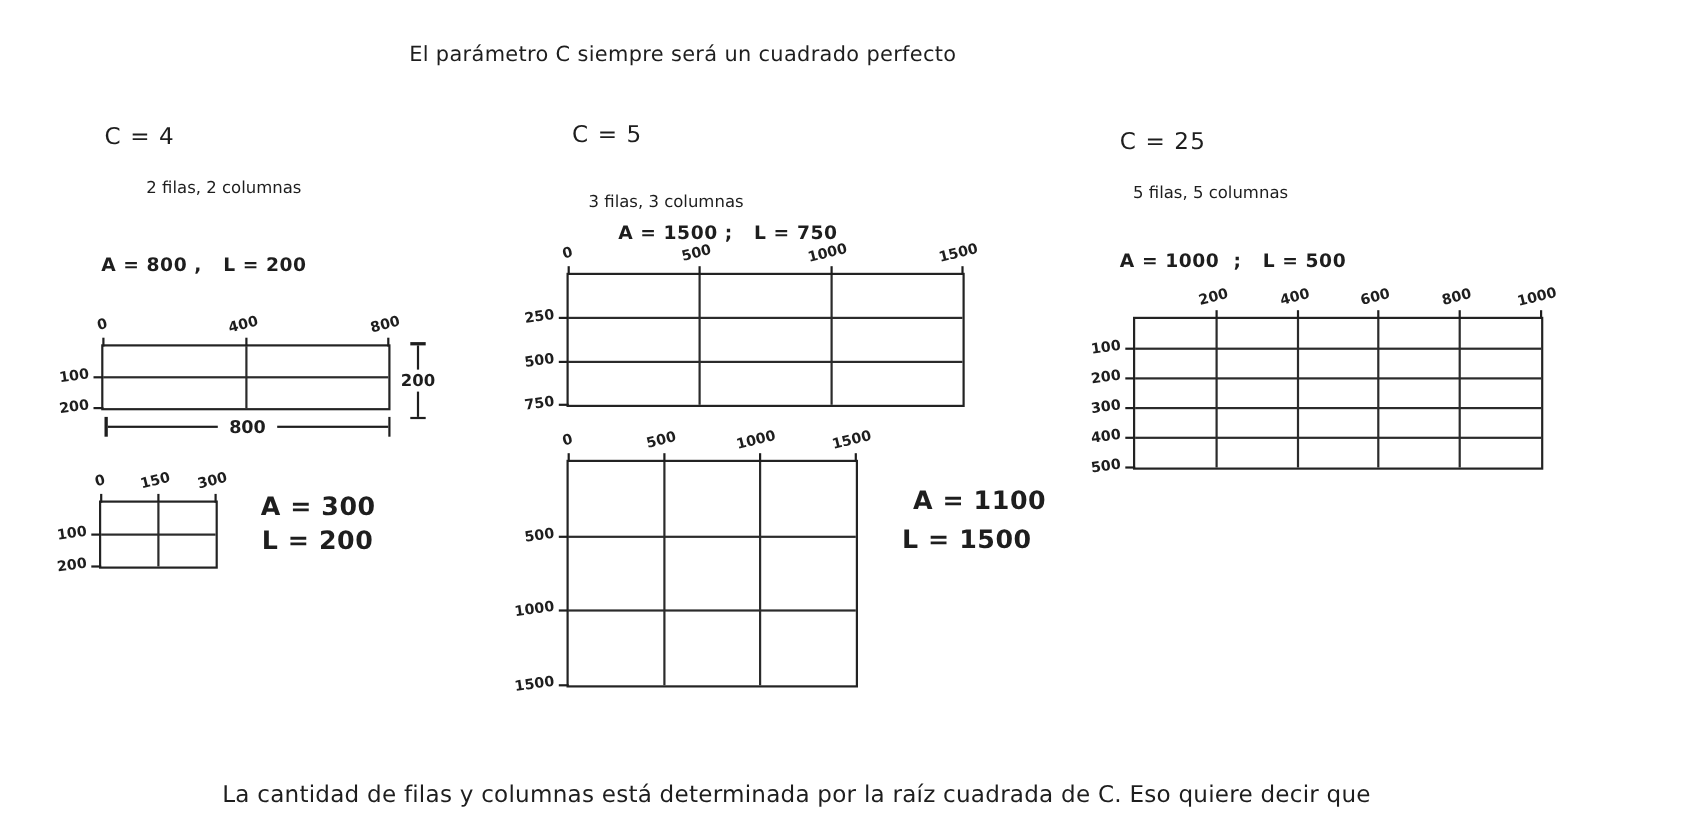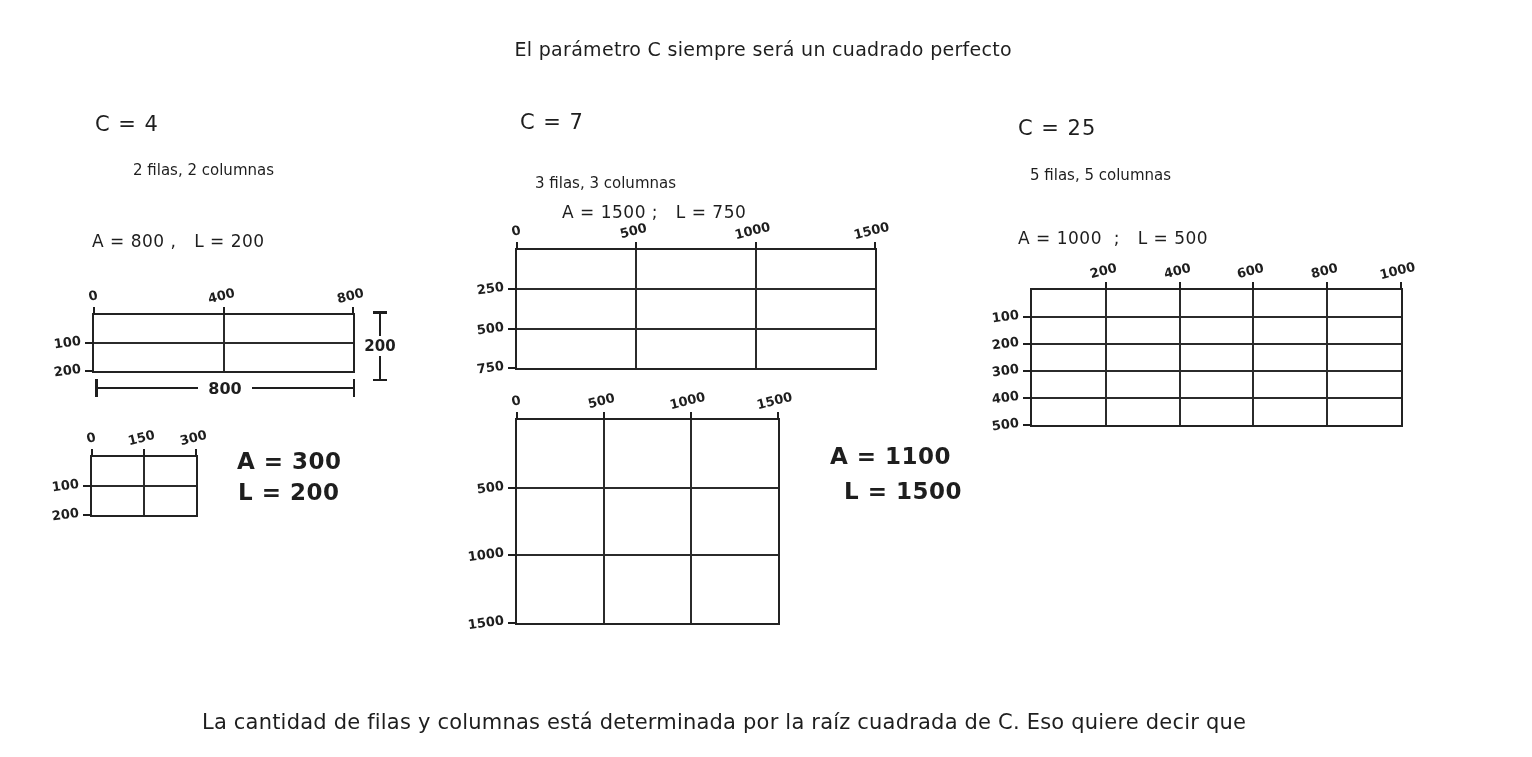--- a/index.html
+++ b/index.html
@@ -4,21 +4,21 @@
 <style>
   html,body{margin:0;padding:0;background:#ffffff;}
   .canvas{
     position:relative;width:1532px;height:757px;background:#ffffff;overflow:hidden;
     font-family:"DejaVu Sans","Liberation Sans",sans-serif;color:#1e1e1e;
   }
   .abs{position:absolute;white-space:pre;text-align:right;}
   .title{font-size:19px;letter-spacing:.3px;}
   .c-label{font-size:21px;letter-spacing:1px;}
   .dims-label{font-size:15px;}
-  .params-label{font-size:17px;font-weight:normal;letter-spacing:.5px;}
+  .params-label{font-size:17px;font-weight:bold;letter-spacing:.5px;}
   .side-label{font-size:23px;font-weight:bold;letter-spacing:.5px;}
   .footer{font-size:21px;line-height:31px;letter-spacing:.2px;white-space:pre;}
 
   
   .grid-figure{position:absolute;border:2px solid #232323;box-sizing:border-box;}
   .vline{position:absolute;top:0;bottom:0;width:2px;background:#2b2b2b;}
   .hline{position:absolute;left:0;right:0;height:2px;background:#2b2b2b;}
   .xtick{position:absolute;top:-8px;width:2px;height:8px;background:#1e1e1e;}
   .ytick{position:absolute;left:-9px;width:9px;height:2px;background:#1e1e1e;}
   .xlab{position:absolute;top:-27px;transform:translateX(-60%) rotate(-14deg);
@@ -34,21 +34,21 @@
   .hbracket{position:absolute;display:flex;align-items:center;height:20px;}
   .hb-cap{width:2.5px;height:18px;background:#1e1e1e;}
   .hb-line{height:2.5px;flex:1;background:#1e1e1e;}
   .hb-label{font-size:16px;font-weight:bold;padding:0 10px;}
 </style>
 </head>
 <body>
 
 <div class="canvas">
 
-  <div class="abs title" style="left:372px;top:38px;width:640px;text-align:right;">El parámetro C siempre será un cuadrado perfecto</div>
+  <div class="abs title" style="left:372px;top:38px;width:640px;text-align:left;">El parámetro C siempre será un cuadrado perfecto</div>
 
   <div class="abs c-label" style="left:95px;top:112px;">C = 4</div>
   <div class="abs dims-label" style="left:133px;top:161px;">2 filas, 2 columnas</div>
   <div class="abs params-label" style="left:92px;top:231px;">A = 800 ,   L = 200</div>
 
   <div class="grid-figure" style="left:92px;top:313px;width:263px;height:60px;">
       <div class="vline" style="left: 128.5px;"></div>
       <div class="hline" style="top: 27px;"></div>
       <div class="xtick" style="left: -1px;"></div>
       <div class="xlab" style="left: 0px;">0</div>
@@ -88,21 +88,21 @@
       <div class="xtick" style="left: 103px;"></div>
       <div class="xlab" style="left: 104px;">300</div>
       <div class="ytick" style="top: 28px;"></div>
       <div class="ylab" style="top: 29px;">100</div>
       <div class="ytick" style="top: 57px;"></div>
       <div class="ylab" style="top: 58px;">200</div>
     </div>
   <div class="abs side-label" style="left:237px;top:448px;">A = 300</div>
   <div class="abs side-label" style="left:238px;top:479px;">L = 200</div>
 
-  <div class="abs c-label" style="left:520px;top:110px;">C = 7</div>
+  <div class="abs c-label" style="left:520px;top:110px;">C = 5</div>
   <div class="abs dims-label" style="left:535px;top:159px;margin-top:15px;">3 filas, 3 columnas</div>
   <div class="abs params-label" style="left:562px;top:202px;">A = 1500 ;   L = 750</div>
 
   <div class="grid-figure" style="left:515px;top:248px;width:362px;height:122px;">
       <div class="vline" style="left: 118.333px;"></div>
       <div class="vline" style="left: 237.667px;"></div>
       <div class="hline" style="top: 38.3333px;"></div>
       <div class="hline" style="top: 77.6667px;"></div>
       <div class="xtick" style="left: -1px;"></div>
       <div class="xlab" style="left: 0px;">0</div>
@@ -134,21 +134,21 @@
       <div class="xtick" style="left: 260px;"></div>
       <div class="xlab" style="left: 261px;">1500</div>
       <div class="ytick" style="top: 66.6667px;"></div>
       <div class="ylab" style="top: 67.6667px;">500</div>
       <div class="ytick" style="top: 134.333px;"></div>
       <div class="ylab" style="top: 135.333px;">1000</div>
       <div class="ytick" style="top: 202px;"></div>
       <div class="ylab" style="top: 203px;">1500</div>
     </div>
   <div class="abs side-label" style="left:830px;top:443px;">A = 1100</div>
-  <div class="abs side-label" style="left:844px;top:478px;">L = 1500</div>
+  <div class="abs side-label" style="left:820px;top:478px;">L = 1500</div>
 
   <div class="abs c-label" style="left:1018px;top:116px;">C = 25</div>
   <div class="abs dims-label" style="left:1030px;top:166px;">5 filas, 5 columnas</div>
   <div class="abs params-label" style="left:1018px;top:228px;">A = 1000  ;   L = 500</div>
 
   <div class="grid-figure" style="left:1030px;top:288px;width:373px;height:139px;">
       <div class="vline" style="left: 72.8px;"></div>
       <div class="vline" style="left: 146.6px;"></div>
       <div class="vline" style="left: 220.4px;"></div>
       <div class="vline" style="left: 294.2px;"></div>

